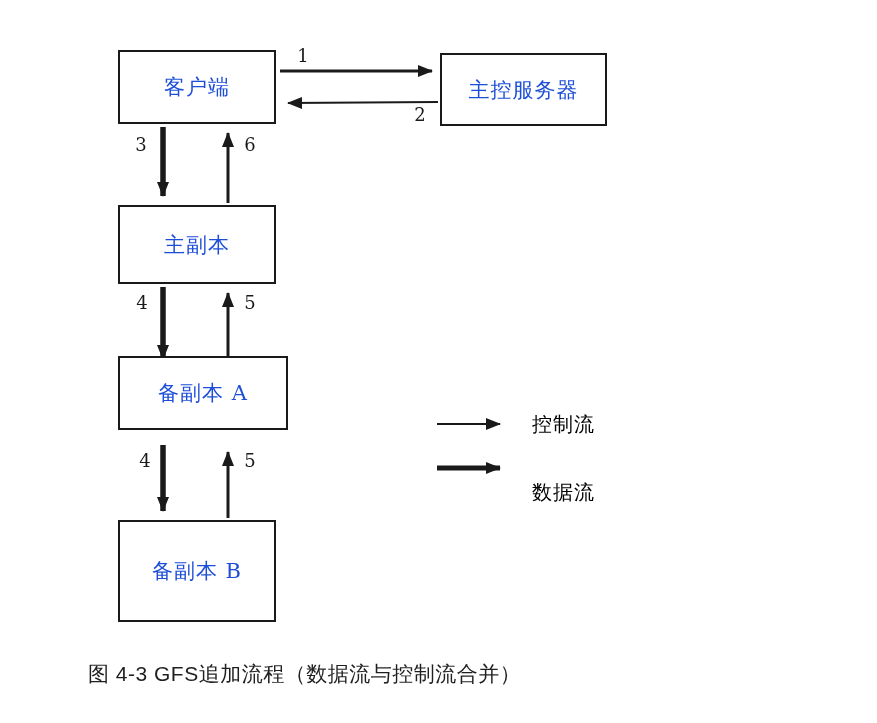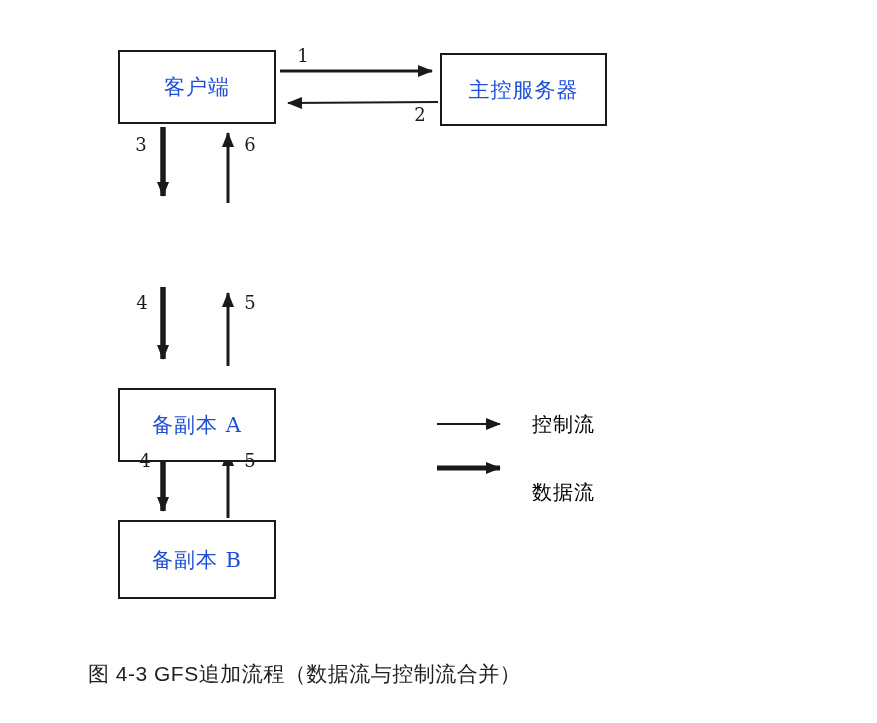--- a/index.html
+++ b/index.html
@@ -30,22 +30,22 @@
     display: flex;
     align-items: center;
     justify-content: center;
     font-size: 21px;
     color: #1d4ed8;
     letter-spacing: 1px;
   }
   .node-client    { left: 118px; top: 50px;  width: 158px; height: 74px; }
   .node-master    { left: 440px; top: 53px;  width: 167px; height: 73px; }
   .node-primary   { left: 118px; top: 205px; width: 158px; height: 79px; }
-  .node-secondaryA{ left: 118px; top: 388px; width: 158px; height: 74px; }
-  .node-secondaryB{ left: 118px; top: 520px; width: 158px; height: 79px; }
+  .node-secondaryA{ left: 118px; top: 356px; width: 170px; height: 74px; }
+  .node-secondaryB{ left: 118px; top: 520px; width: 158px; height: 102px; }
   .step {
     position: absolute;
     transform: translate(-50%, -50%);
     font-size: 18px;
     color: #1a1a1a;
     font-family: "DejaVu Serif", "Liberation Serif", serif;
   }
   .legend-label {
     position: absolute;
     transform: translateY(-50%);
@@ -97,20 +97,23 @@
     <line x1="437" y1="424" x2="500" y2="424" stroke="#1a1a1a" stroke-width="2" marker-end="url(#ah)"></line>
     <line x1="437" y1="468" x2="500" y2="468" stroke="#1a1a1a" stroke-width="5" marker-end="url(#ah)"></line>
   </svg>
 
   <div class="node node-client">
     <span>客户端</span>
   </div>
   <div class="node node-master">
     <span>主控服务器</span>
   </div>
+  <div class="node node-primary">
+    <span>主副本</span>
+  </div>
   <div class="node node-secondaryA">
     <span>备副本 A</span>
   </div>
   <div class="node node-secondaryB">
     <span>备副本 B</span>
   </div>
 
   <span class="step" style="left:303px; top:55px;">1</span>
   <span class="step" style="left:420px; top:114px;">2</span>
   <span class="step" style="left:141px; top:144px;">3</span>

